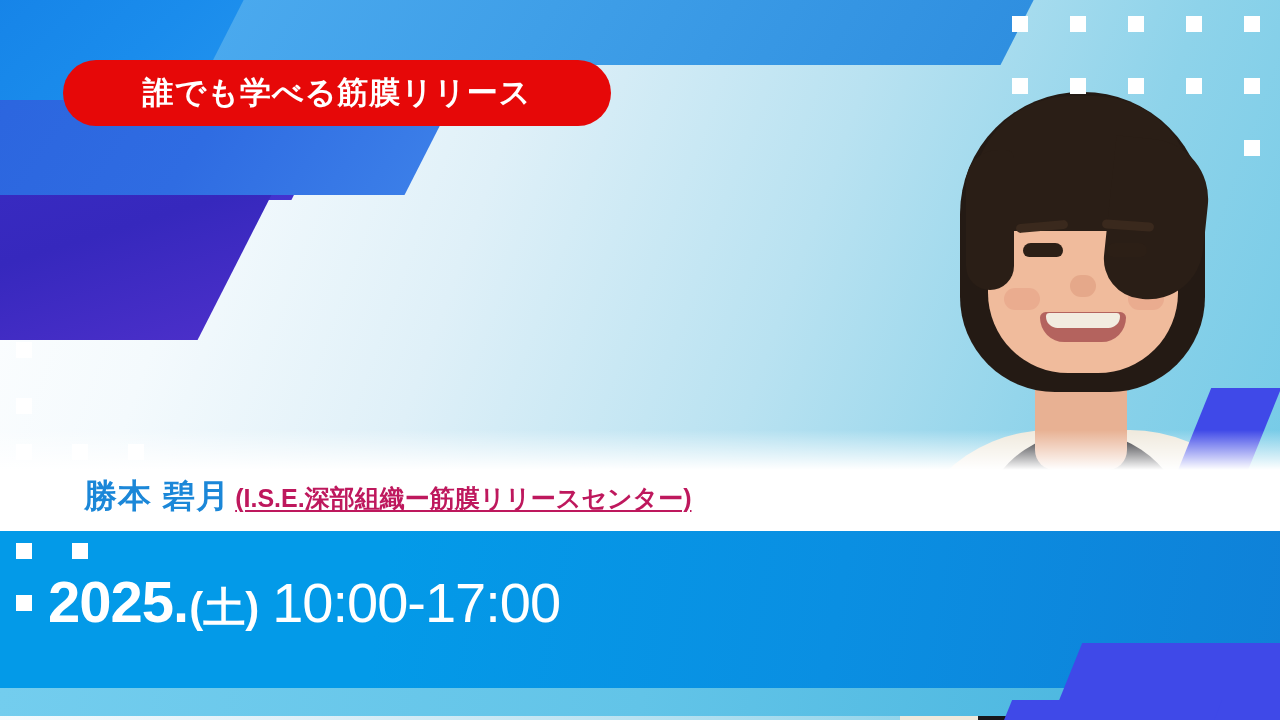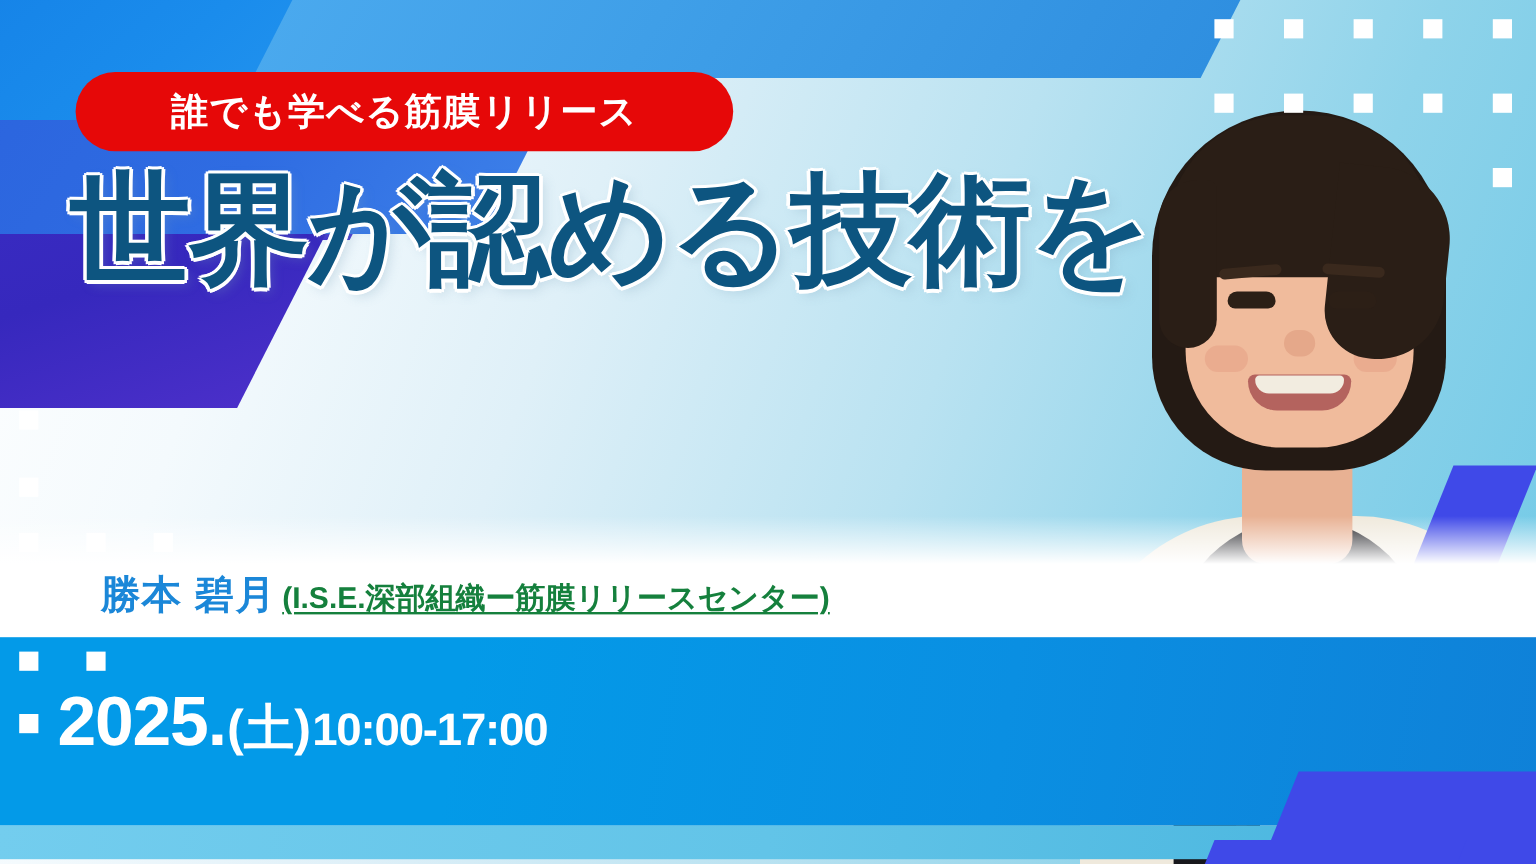--- a/index.html
+++ b/index.html
@@ -132,21 +132,21 @@
     letter-spacing: 0px;
   }
   .lec-name {
     color: #1b87d8;
     font-size: 33px;
     font-weight: bold;
     margin-left: 16px;
     letter-spacing: 1px;
   }
   .lec-org {
-    color: #15803d;
+    color: #be185d;
     font-size: 25px;
     font-weight: bold;
     margin-left: 5px;
     text-decoration: underline;
     text-underline-offset: 3px;
     text-decoration-thickness: 2px;
   }
 
   
   .band-main {
@@ -166,21 +166,21 @@
     position: absolute;
     left: 48px; top: 568px;
     display: flex;
     align-items: baseline;
     color: #ffffff;
     white-space: nowrap;
   }
   .dl-year   { font-size: 58px; font-weight: bold; letter-spacing: -1px; }
   .dl-day    { font-size: 86px; font-weight: bold; letter-spacing: -2px; margin-left: -2px; }
   .dl-dow    { font-size: 42px; font-weight: bold; margin-left: 1px; }
-  .dl-time   { font-size: 38px; font-weight: bold; margin-left: 1px; letter-spacing: -1px; }
+  .dl-time   { font-size: 56px; font-weight: normal; margin-left: 13px; letter-spacing: -1px; }
 
   
   .person-wrap {
     position: absolute;
     left: 880px; top: 0px;
     width: 400px; height: 720px;
     overflow: hidden;
   }
   .p-neck {
     position: absolute;
@@ -445,21 +445,20 @@
   <div class="dot" style="left:16px; top:595px;"></div>
 
   <div class="acc acc-royal-big"></div>
   <div class="acc acc-royal-low"></div>
 
   <div class="badge">
     <span class="badge-text">誰でも学べる筋膜リリース</span>
   </div>
 
   <div class="headline">
-    <div class="hl-line hl-line-1">世界が認める技術を</div>
   </div>
 
   <div class="lecturer">
     <span class="lec-name">勝本 碧月</span>
     <span class="lec-org">(I.S.E.深部組織ー筋膜リリースセンター)</span>
   </div>
 
   <div class="dateline">
     <span class="dl-year">2025.</span>
     <span class="dl-dow">(土)</span>

